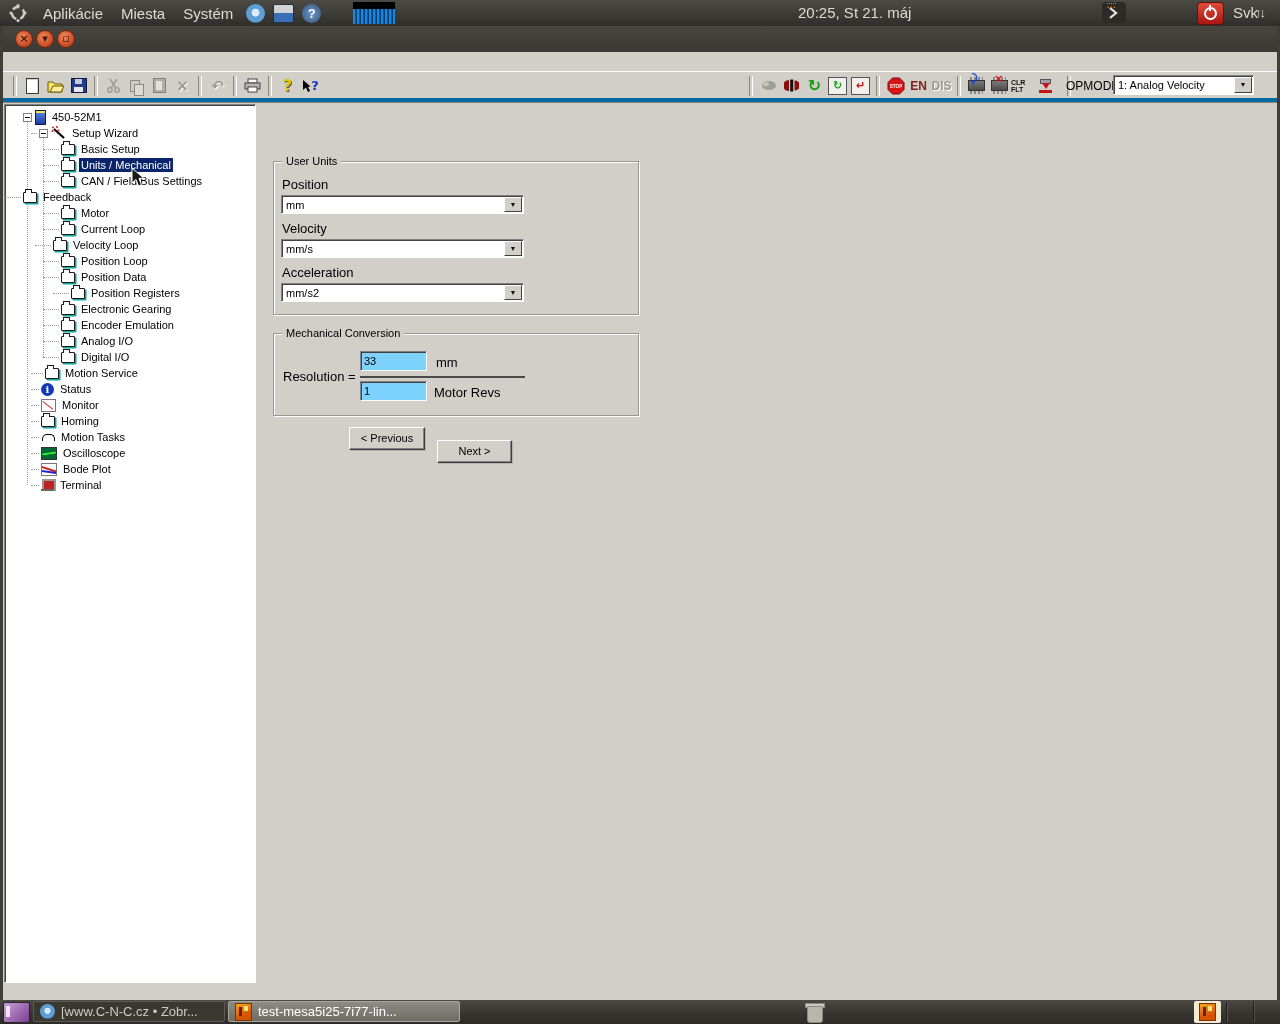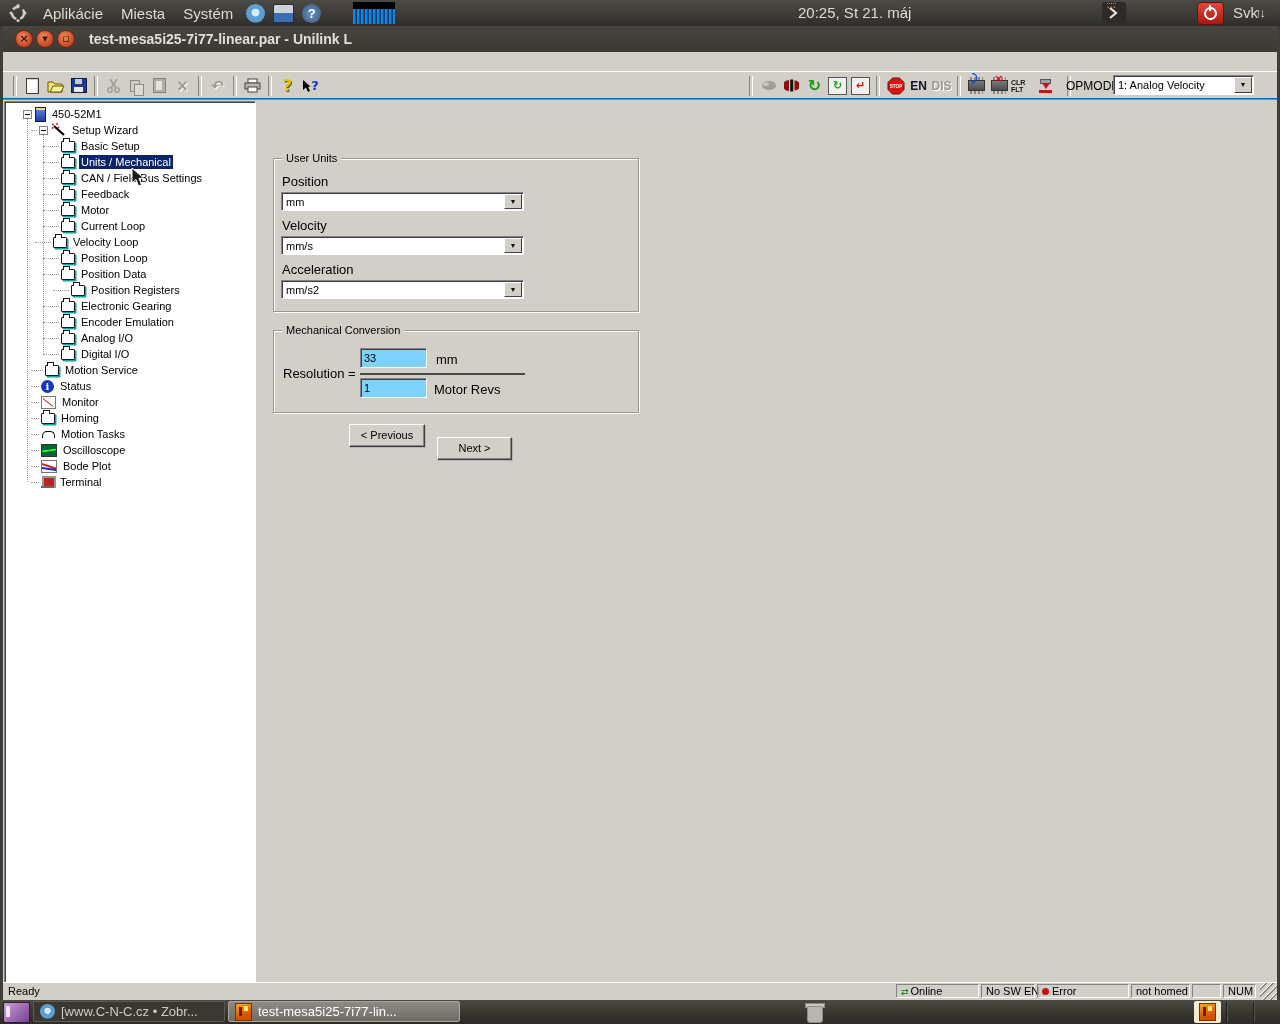--- a/index.html
+++ b/index.html
@@ -81,21 +81,21 @@
     border:1px solid #848284;border-right-color:#fff;border-bottom-color:#fff;
     box-shadow:inset 1px 1px 0 #424142;font-size:11px;}
   #opmode-combo .val{position:absolute;left:4px;top:3px;}
   .combo-arrow{position:absolute;right:1px;top:1px;bottom:1px;width:16px;background:#d2cec8;
     border:1px solid;border-color:#fff #424142 #424142 #fff;text-align:center;
     font-size:7px;line-height:14px;color:#111;}
   #opmode-label{position:absolute;left:1063px;top:7px;font-size:12px;}
 
   
   #content{position:absolute;left:0;top:72px;right:0;bottom:17px;background:#d2cec8;
-    border-top:1px solid #0369a1;box-shadow:inset 0 1px 0 #8a877f;}
+    border-top:4px solid #0369a1;box-shadow:inset 0 1px 0 #8a877f;}
   #tree-panel{position:absolute;left:1px;top:2px;width:252px;bottom:0;background:#fff;box-sizing:border-box;
     border:1px solid;border-color:#848284 #fff #fff #848284;box-shadow:inset 1px 1px 0 #424142;
     font-size:11px;color:#000;overflow:hidden;}
   .vline{position:absolute;width:0;border-left:1px dotted #9a9a9a;}
   .trow{position:absolute;left:0;height:16px;display:flex;align-items:center;white-space:nowrap;}
   .dots{height:0;border-top:1px dotted #9a9a9a;margin-right:2px;}
   .ebox{width:9px;height:9px;box-sizing:border-box;border:1px solid #848284;background:#fff;position:relative;margin-right:3px;flex:none;}
   .ebox::before{content:"";position:absolute;left:1px;right:1px;top:3px;height:1px;background:#000;}
   .ticon{flex:none;margin-right:4px;display:inline-block;}
   .tlabel{padding:1px 2px;}
@@ -215,21 +215,20 @@
   <span id="kbd-layout">Svk</span>
   <span id="kbd-arrows">↑↓</span>
 </div>
 
 <div id="app-window">
 
   <div id="titlebar">
     <span class="wbtn" style="left:12px">×</span>
     <span class="wbtn" style="left:33px">▾</span>
     <span class="wbtn" style="left:54px">▫</span>
-    <span id="win-title">test-mesa5i25-7i77-linear.par - Unilink L</span>
   </div>
 
 
   <div id="toolbar">
     <div class="tgroup" style="left:6px">
       <span class="tsep"></span>
       <span class="tbtn">
           <span class="page-icon"></span>
         </span>
       <span class="tbtn">
@@ -299,21 +298,21 @@
       <span class="tbtn">
         <span class="boxed glyph" style="color:#c41414;font-weight:bold;font-size:11px">↵</span>
         </span>
       <span class="tsep"></span>
       <span class="tbtn">
         <svg width="18" height="18" viewBox="0 0 18 18">
           <polygon points="5.5,1 12.5,1 17,5.5 17,12.5 12.5,17 5.5,17 1,12.5 1,5.5" fill="#d81414" stroke="#7a0a0a"></polygon>
           <text x="9" y="11.3" text-anchor="middle" font-size="4.6" font-family="Liberation Sans" font-weight="bold" fill="#fff">STOP</text>
         </svg>
         </span>
-      <span class="tbtn" style="color:#0f172a;font-weight:bold;font-size:12px">EN</span>
+      <span class="tbtn" style="color:#7f1d1d;font-weight:bold;font-size:12px">EN</span>
       <span class="tbtn disabled" style="font-weight:bold;font-size:12px">DIS</span>
       <span class="tsep"></span>
       <span class="tbtn">
         <span class="chip">
             <span class="ov" style="color:#1848d8">⤸</span>
           </span>
         </span>
       <span class="tbtn">
         <span class="chip">
             <span class="ov" style="color:#d81414">×</span>
@@ -372,21 +371,21 @@
       <div class="trow" style="top:52px;padding-left:38px">
         <span class="dots" style="width:16px"></span>
         <span class="ticon folder-icon"></span>
         <span class="tlabel sel">Units / Mechanical</span>
       </div>
       <div class="trow" style="top:68px;padding-left:38px">
         <span class="dots" style="width:16px"></span>
         <span class="ticon folder-icon"></span>
         <span class="tlabel">CAN / Field Bus Settings</span>
       </div>
-      <div class="trow" style="top:84px;padding-left:38px">
+      <div class="trow" style="top:84px;">
         <span class="dots" style="width:16px"></span>
         <span class="ticon folder-icon"></span>
         <span class="tlabel">Feedback</span>
       </div>
       <div class="trow" style="top:100px;padding-left:38px">
         <span class="dots" style="width:16px"></span>
         <span class="ticon folder-icon"></span>
         <span class="tlabel">Motor</span>
       </div>
       <div class="trow" style="top:116px;padding-left:38px">
@@ -508,32 +507,20 @@
       <span class="fld-label" style="left:162px;top:21px">mm</span>
       <div id="frac-bar" style="left:86px;top:42px;width:165px"></div>
       <input class="tinput" style="left: 86px; top: 47px; width: 67px;" value="1">
       <span class="fld-label" style="left:160px;top:51px">Motor Revs</span>
     </div>
 
     <div class="pushbtn" style="left:346px;top:325px;width:76px">&lt; Previous</div>
     <div class="pushbtn" style="left:434px;top:338px;width:75px">Next &gt;</div>
   </div>
 
-  <div id="statusbar">
-    <span id="status-ready">Ready</span>
-    <span class="spanel" style="left:893px;width:83px">
-      <span class="grn">⇄</span><span>Online</span></span>
-    <span class="spanel" style="left:978px;width:54px">No SW EN</span>
-    <span class="spanel" style="left:1034px;width:92px">
-      <span class="reddot"></span><span>Error</span></span>
-    <span class="spanel" style="left:1128px;width:59px">not homed</span>
-    <span class="spanel" style="left:1189px;width:29px"></span>
-    <span class="spanel" style="left:1220px;width:33px">NUM</span>
-    <span id="grip"></span>
-  </div>
 </div>
 
 <div id="taskbar">
   <span id="wlist-icon"></span>
   <div class="task inactive">
     <span class="ticn chromium" style="width:15px;height:15px"></span>
     <span class="task-label">[www.C-N-C.cz • Zobr...</span>
   </div>
   <div class="task active">
     <span class="ticn unilink-icon"></span>

